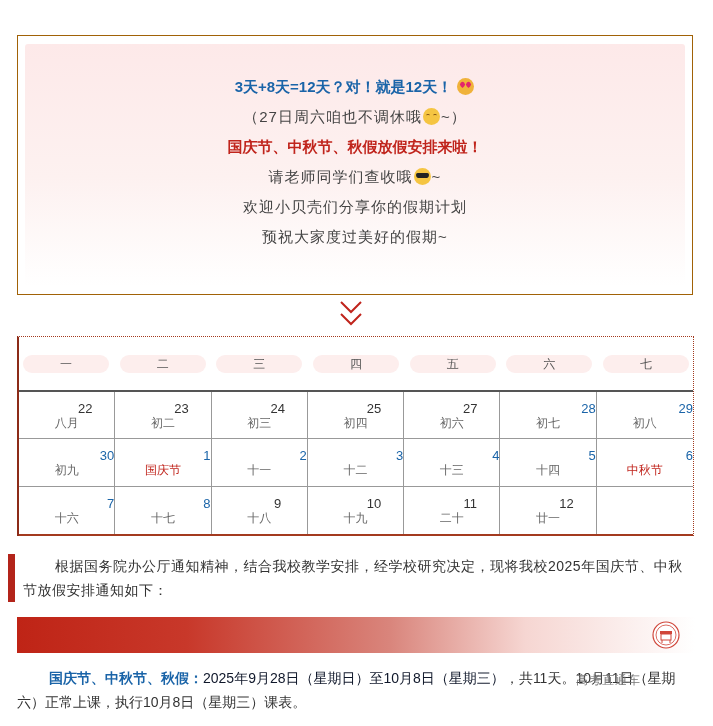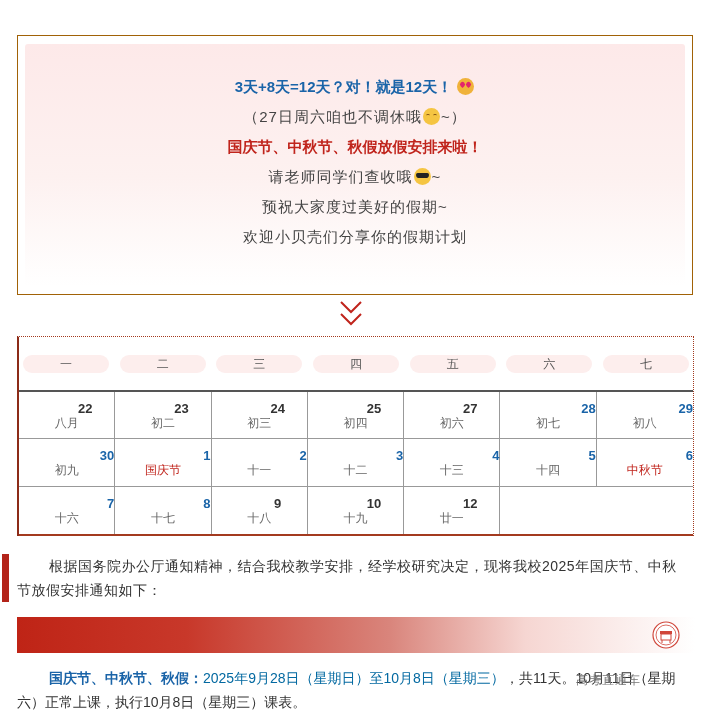--- a/index.html
+++ b/index.html
@@ -38,52 +38,52 @@
   }
   .weekdays { position:absolute; top:18px; left:4px; right:4px; display:flex; justify-content:space-between; }
   .wd { width:86px; height:18px; line-height:18px; text-align:center; font-size:12px; color:#555;
     background:#fdeeed; border-radius:9px; }
   .grid { position:absolute; left:0px; top:53px; right:0px; bottom:0;
     border-top:2px solid #555; border-bottom:2px solid #a33a1f; display:grid;
     grid-template-columns:repeat(7,1fr); grid-template-rows:repeat(3,1fr); }
   .cell { border-right:1px solid #999; border-bottom:1px solid #999; text-align:center; padding-top:9px; box-sizing:border-box; }
   .cell:nth-child(7n) { border-right:none; }
   .cell:nth-child(n+15) { border-bottom:none; }
-  .day { font-size:13px; font-weight:bold; color:#333; line-height:15px;padding-left:37px; }
+  .day { font-size:13px; font-weight:normal; color:#333; line-height:15px;padding-left:37px; }
   .day.blue { color:#1a64a8;text-align:right; }
   .lunar { font-size:12px; color:#666; line-height:12px; margin-top:1px; }
   .lunar.red { color:#c0241c; }
 
-  .notice { position:absolute; left:2px; top:554px; width:680px; }
+  .notice { position:absolute; left:8px; top:554px; width:680px; }
   .notice-bar { position:absolute; left:0; top:0; width:7px; height:48px; background:#b3241a; }
   .notice-text { margin-left:15px; font-size:14px; color:#333; line-height:24px; text-indent:32px; letter-spacing:0.5px; }
 
   .section-header { position:absolute; left:17px; top:617px; width:678px; height:36px;
     background:linear-gradient(90deg,#bf2416 0%,#c8382a 25%,#d9857c 55%,#f6d6d2 75%,#ffffff 100%); }
   .section-title { position:absolute; left:8px; top:0; line-height:36px; font-size:15px; font-weight:bold; color:#fff; letter-spacing:1px; }
   .seal { position:absolute; right:15px; top:4px; width:28px; height:28px; }
 
   .detail { position:absolute; left:17px; top:666px; width:680px; font-size:14px; line-height:24px; color:#333; }
   .detail .indent { display:inline-block; width:32px; }
   .detail .b { color:#1a64a8; font-weight:bold; }
-  .detail .r { color:#0369a1; }
+  .detail .r { color:#0f172a; }
   .watermark { position:absolute; left:576px; top:672px; font-size:12px; color:#777; letter-spacing:1px; }
 </style>
 </head>
 <body>
 
 <div class="intro-box">
   <div class="intro-inner">
     <div class="intro-lines">
       <div class="line blue"><span>3天+8天=12天？对！就是12天！</span> <span class="emoji love"></span></div>
       <div class="line"><span>（27日周六咱也不调休哦</span><span class="emoji smile"></span><span>~）</span></div>
       <div class="line red">国庆节、中秋节、秋假放假安排来啦！</div>
       <div class="line"><span>请老师同学们查收哦</span><span class="emoji cool"></span><span>~</span></div>
+      <div class="line">欢迎小贝壳们分享你的假期计划</div>
       <div class="line">预祝大家度过美好的假期~</div>
-      <div class="line">欢迎小贝壳们分享你的假期计划</div>
     </div>
   </div>
 </div>
 
 <svg class="chevrons" viewBox="0 0 24 28">
   <polyline points="2,2 12,12 22,2" fill="none" stroke="#c0241c" stroke-width="2"></polyline>
   <polyline points="2,14 12,24 22,14" fill="none" stroke="#c0241c" stroke-width="2"></polyline>
 </svg>
 
 <div class="cal-wrap">
@@ -163,20 +163,24 @@
       </div>
       <div class="cell">
         <div class="day">9</div>
         <div class="lunar">十八</div>
       </div>
       <div class="cell">
         <div class="day">10</div>
         <div class="lunar">十九</div>
       </div>
       <div class="cell">
+        <div class="day">11</div>
+        <div class="lunar">二十</div>
+      </div>
+      <div class="cell">
         <div class="day">12</div>
         <div class="lunar">廿一</div>
       </div>
     </div>
 </div>
 
 <div class="notice">
   <div class="notice-bar"></div>
   <div class="notice-text">根据国务院办公厅通知精神，结合我校教学安排，经学校研究决定，现将我校2025年国庆节、中秋节放假安排通知如下：</div>
 </div>

